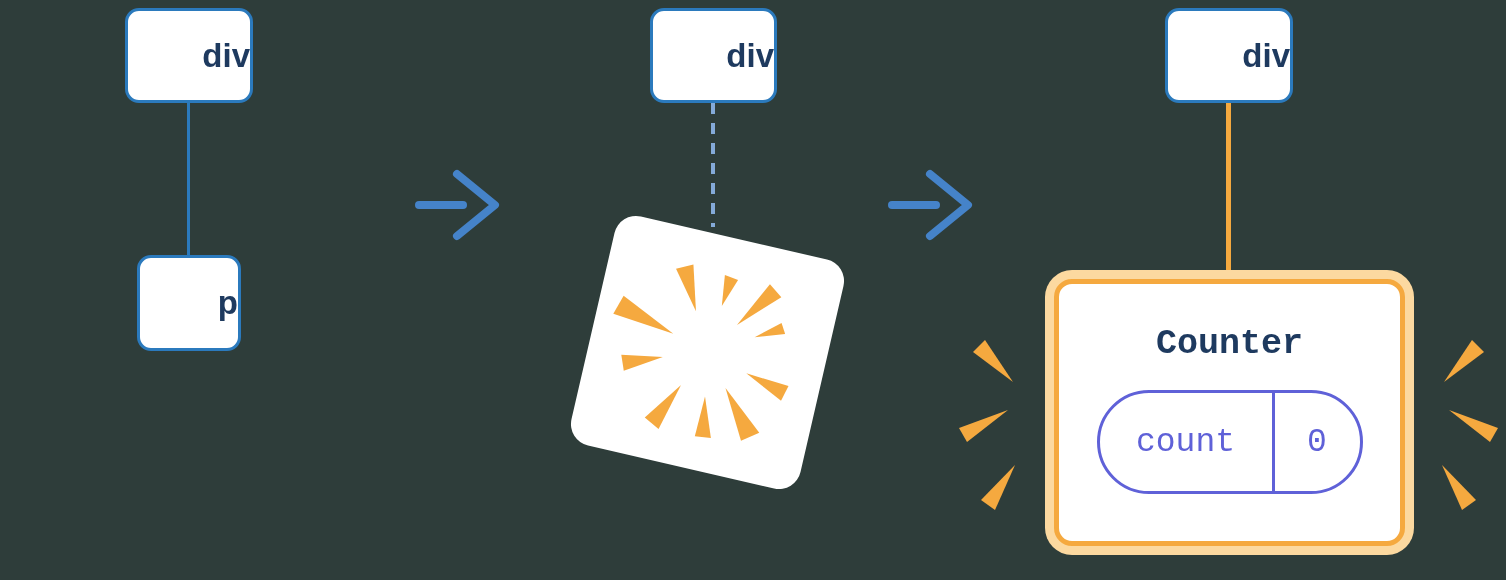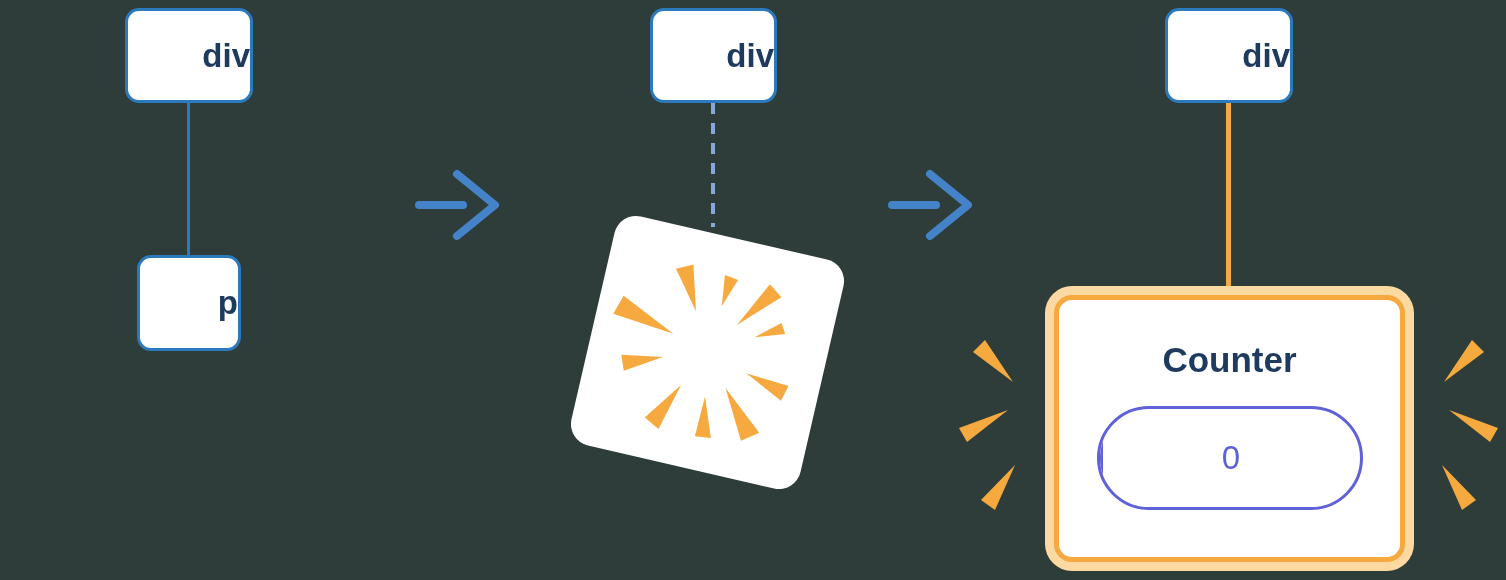--- a/index.html
+++ b/index.html
@@ -172,21 +172,22 @@
     <polygon points="63,80 14,98 22,112"></polygon>
     <polygon points="70,135 36,170 50,180"></polygon>
   </svg>
 
   <svg class="sparkle" style="left:1432px; top:330px;" width="80" height="190" viewBox="0 0 80 190">
     <polygon points="12,52 40,10 52,22"></polygon>
     <polygon points="17,80 66,98 58,112"></polygon>
     <polygon points="10,135 44,170 30,180"></polygon>
   </svg>
 
-  <div class="component-box" style="left:1054px; top:295px;">
+  <div class="component-box" style="left:1054px; top:279px;font-family:Liberation Mono, monospace;">
     <div class="component-title">Counter</div>
     <div class="state-pill">
+      <span class="state-key">count</span>
       <span class="state-divider"></span>
       <span class="state-value">0</span>
     </div>
   </div>
 
 </div>
 
 </body></html>

